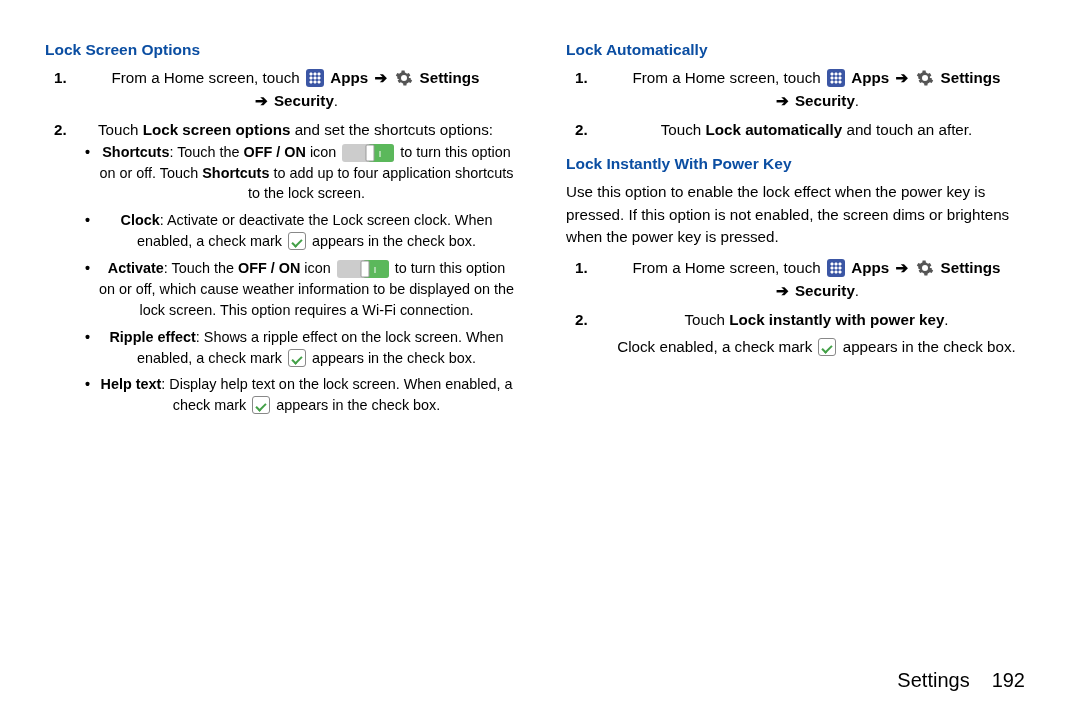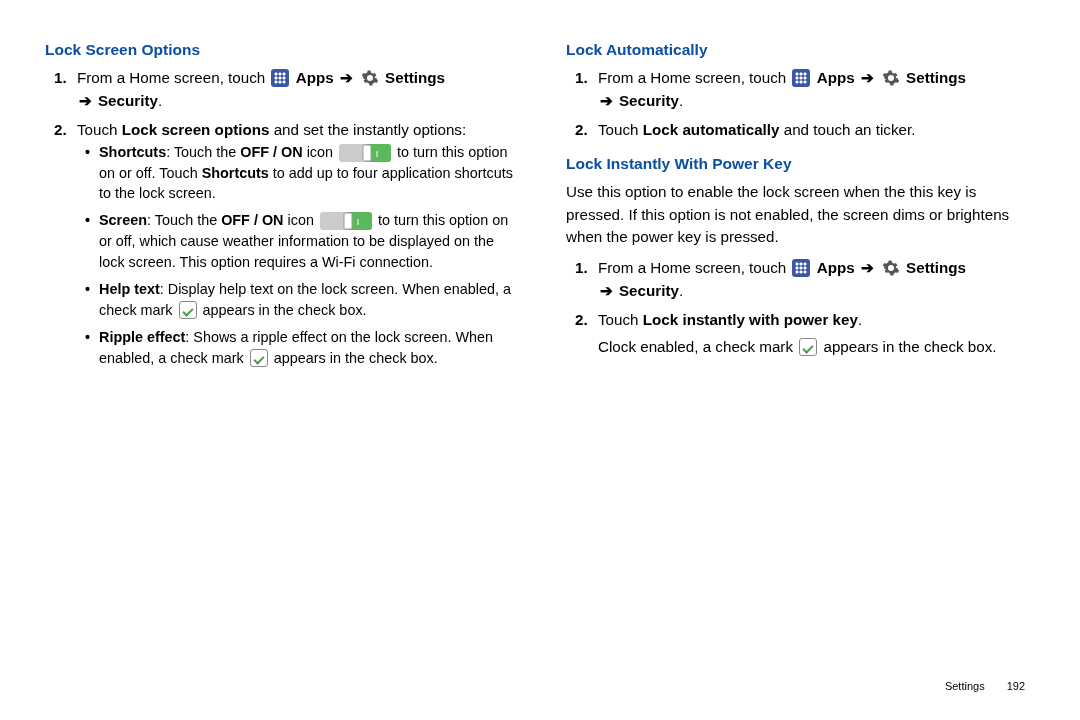--- a/index.html
+++ b/index.html
@@ -30,20 +30,21 @@
     font-weight: bold;
     font-size: 15.5px;
     margin: 0 0 6px 0;
   }
   .para {
     margin: 0 0 8px 0;
   }
   ol.steps {
     margin: 4px 0 6px 0;
     padding-left: 26px;
+    text-align: center;
   }
   ol.steps > li {
     padding-left: 6px;
     margin-bottom: 6px;
   }
   ol.steps > li::marker {
     font-weight: bold;
   }
   ul.bullets {
     list-style: none;
@@ -119,21 +120,21 @@
     transform: rotate(-45deg);
   }
   .icon-toggle {
     width: 52px; height: 18px;
     vertical-align: -5px;
   }
   .footer {
     position: absolute;
     bottom: 28px;
     right: 55px;
-    font-size: 11px;
+    font-size: 20px;
   }
   .footer .sep { display:inline-block; width:22px; }
   .step-sub {
     margin: 4px 0 0 0;
   }
 </style>
 </head>
 <body>
 
 <div class="page">
@@ -151,54 +152,59 @@
           <svg viewBox="0 0 24 24" width="18" height="18">
               <path fill="#555" d="M12 8a4 4 0 100 8 4 4 0 000-8zm9 4c0 .6-.1 1.1-.2 1.6l2.1 1.6-2 3.5-2.5-1a7.7 7.7 0 01-2.8 1.6l-.4 2.7h-4l-.4-2.7a7.7 7.7 0 01-2.8-1.6l-2.5 1-2-3.5 2.1-1.6C3.1 13.1 3 12.6 3 12s.1-1.1.2-1.6L1.1 8.8l2-3.5 2.5 1A7.7 7.7 0 018.4 4.7L8.8 2h4l.4 2.7a7.7 7.7 0 012.8 1.6l2.5-1 2 3.5-2.1 1.6c.1.5.2 1 .2 1.6z"></path>
             </svg>
         </span>
         <span class="bold"> Settings </span>
         <br>
         <span class="icon-arrow">➔</span>
         <span class="bold"> Security</span><span>.</span>
       </li>
       <li>
-        <span>Touch </span><span class="bold">Lock screen options</span><span> and set the instantly options:</span>
+        <span>Touch </span><span class="bold">Lock screen options</span><span> and set the shortcuts options:</span>
 
         <ul class="bullets">
           <li>
             <span class="bold">Shortcuts</span><span>: Touch the </span><span class="bold">OFF / ON</span><span> icon </span>
             <span class="icon icon-toggle">
               <svg viewBox="0 0 52 18" width="52" height="18">
                 <rect x="0" y="0" width="52" height="18" rx="3" fill="#ccc"></rect>
                 <rect x="26" y="0" width="26" height="18" rx="3" fill="#5bb85b"></rect>
                 <text x="38" y="13" font-size="9" fill="#fff" text-anchor="middle" font-family="Arial">I</text>
                 <rect x="24" y="1" width="8" height="16" rx="1" fill="#fff" stroke="#999"></rect>
               </svg>
             </span>
             <span> to turn this option on or off. Touch </span><span class="bold">Shortcuts</span><span> to add up to four application shortcuts to the lock screen.</span>
           </li>
           <li>
-            <span class="bold">Screen</span><span>: Touch the </span><span class="bold">OFF / ON</span><span> icon </span>
+            <span class="bold">Clock</span><span>: Activate or deactivate the Lock screen clock. When enabled, a check mark </span>
+            <span class="icon icon-check"></span>
+            <span> appears in the check box.</span>
+          </li>
+          <li>
+            <span class="bold">Activate</span><span>: Touch the </span><span class="bold">OFF / ON</span><span> icon </span>
             <span class="icon icon-toggle">
               <svg viewBox="0 0 52 18" width="52" height="18">
                 <rect x="0" y="0" width="52" height="18" rx="3" fill="#ccc"></rect>
                 <rect x="26" y="0" width="26" height="18" rx="3" fill="#5bb85b"></rect>
                 <text x="38" y="13" font-size="9" fill="#fff" text-anchor="middle" font-family="Arial">I</text>
                 <rect x="24" y="1" width="8" height="16" rx="1" fill="#fff" stroke="#999"></rect>
               </svg>
             </span>
             <span> to turn this option on or off, which cause weather information to be displayed on the lock screen. This option requires a Wi-Fi connection.</span>
           </li>
           <li>
-            <span class="bold">Help text</span><span>: Display help text on the lock screen. When enabled, a check mark </span>
+            <span class="bold">Ripple effect</span><span>: Shows a ripple effect on the lock screen. When enabled, a check mark </span>
             <span class="icon icon-check"></span>
             <span> appears in the check box.</span>
           </li>
           <li>
-            <span class="bold">Ripple effect</span><span>: Shows a ripple effect on the lock screen. When enabled, a check mark </span>
+            <span class="bold">Help text</span><span>: Display help text on the lock screen. When enabled, a check mark </span>
             <span class="icon icon-check"></span>
             <span> appears in the check box.</span>
           </li>
         </ul>
       </li>
     </ol>
   </div>
 
   <div class="col">
     <p class="section-title">Lock Automatically</p>
@@ -213,26 +219,26 @@
           <svg viewBox="0 0 24 24" width="18" height="18">
               <path fill="#555" d="M12 8a4 4 0 100 8 4 4 0 000-8zm9 4c0 .6-.1 1.1-.2 1.6l2.1 1.6-2 3.5-2.5-1a7.7 7.7 0 01-2.8 1.6l-.4 2.7h-4l-.4-2.7a7.7 7.7 0 01-2.8-1.6l-2.5 1-2-3.5 2.1-1.6C3.1 13.1 3 12.6 3 12s.1-1.1.2-1.6L1.1 8.8l2-3.5 2.5 1A7.7 7.7 0 018.4 4.7L8.8 2h4l.4 2.7a7.7 7.7 0 012.8 1.6l2.5-1 2 3.5-2.1 1.6c.1.5.2 1 .2 1.6z"></path>
             </svg>
         </span>
         <span class="bold"> Settings </span>
         <br>
         <span class="icon-arrow">➔</span>
         <span class="bold"> Security</span><span>.</span>
       </li>
       <li>
-        <span>Touch </span><span class="bold">Lock automatically</span><span> and touch an ticker.</span>
+        <span>Touch </span><span class="bold">Lock automatically</span><span> and touch an after.</span>
       </li>
     </ol>
 
     <p class="section-title" style="margin-top:10px">Lock Instantly With Power Key</p>
-    <p class="para">Use this option to enable the lock screen when the this key is pressed. If this option is not enabled, the screen dims or brightens when the power key is pressed.</p>
+    <p class="para">Use this option to enable the lock effect when the power key is pressed. If this option is not enabled, the screen dims or brightens when the power key is pressed.</p>
 
     <ol class="steps">
       <li>
         <span>From a Home screen, touch </span>
         <span class="icon icon-apps"></span>
         <span class="bold"> Apps </span>
         <span class="icon-arrow">➔</span>
         <span class="icon icon-gear">
           <svg viewBox="0 0 24 24" width="18" height="18">
               <path fill="#555" d="M12 8a4 4 0 100 8 4 4 0 000-8zm9 4c0 .6-.1 1.1-.2 1.6l2.1 1.6-2 3.5-2.5-1a7.7 7.7 0 01-2.8 1.6l-.4 2.7h-4l-.4-2.7a7.7 7.7 0 01-2.8-1.6l-2.5 1-2-3.5 2.1-1.6C3.1 13.1 3 12.6 3 12s.1-1.1.2-1.6L1.1 8.8l2-3.5 2.5 1A7.7 7.7 0 018.4 4.7L8.8 2h4l.4 2.7a7.7 7.7 0 012.8 1.6l2.5-1 2 3.5-2.1 1.6c.1.5.2 1 .2 1.6z"></path>

